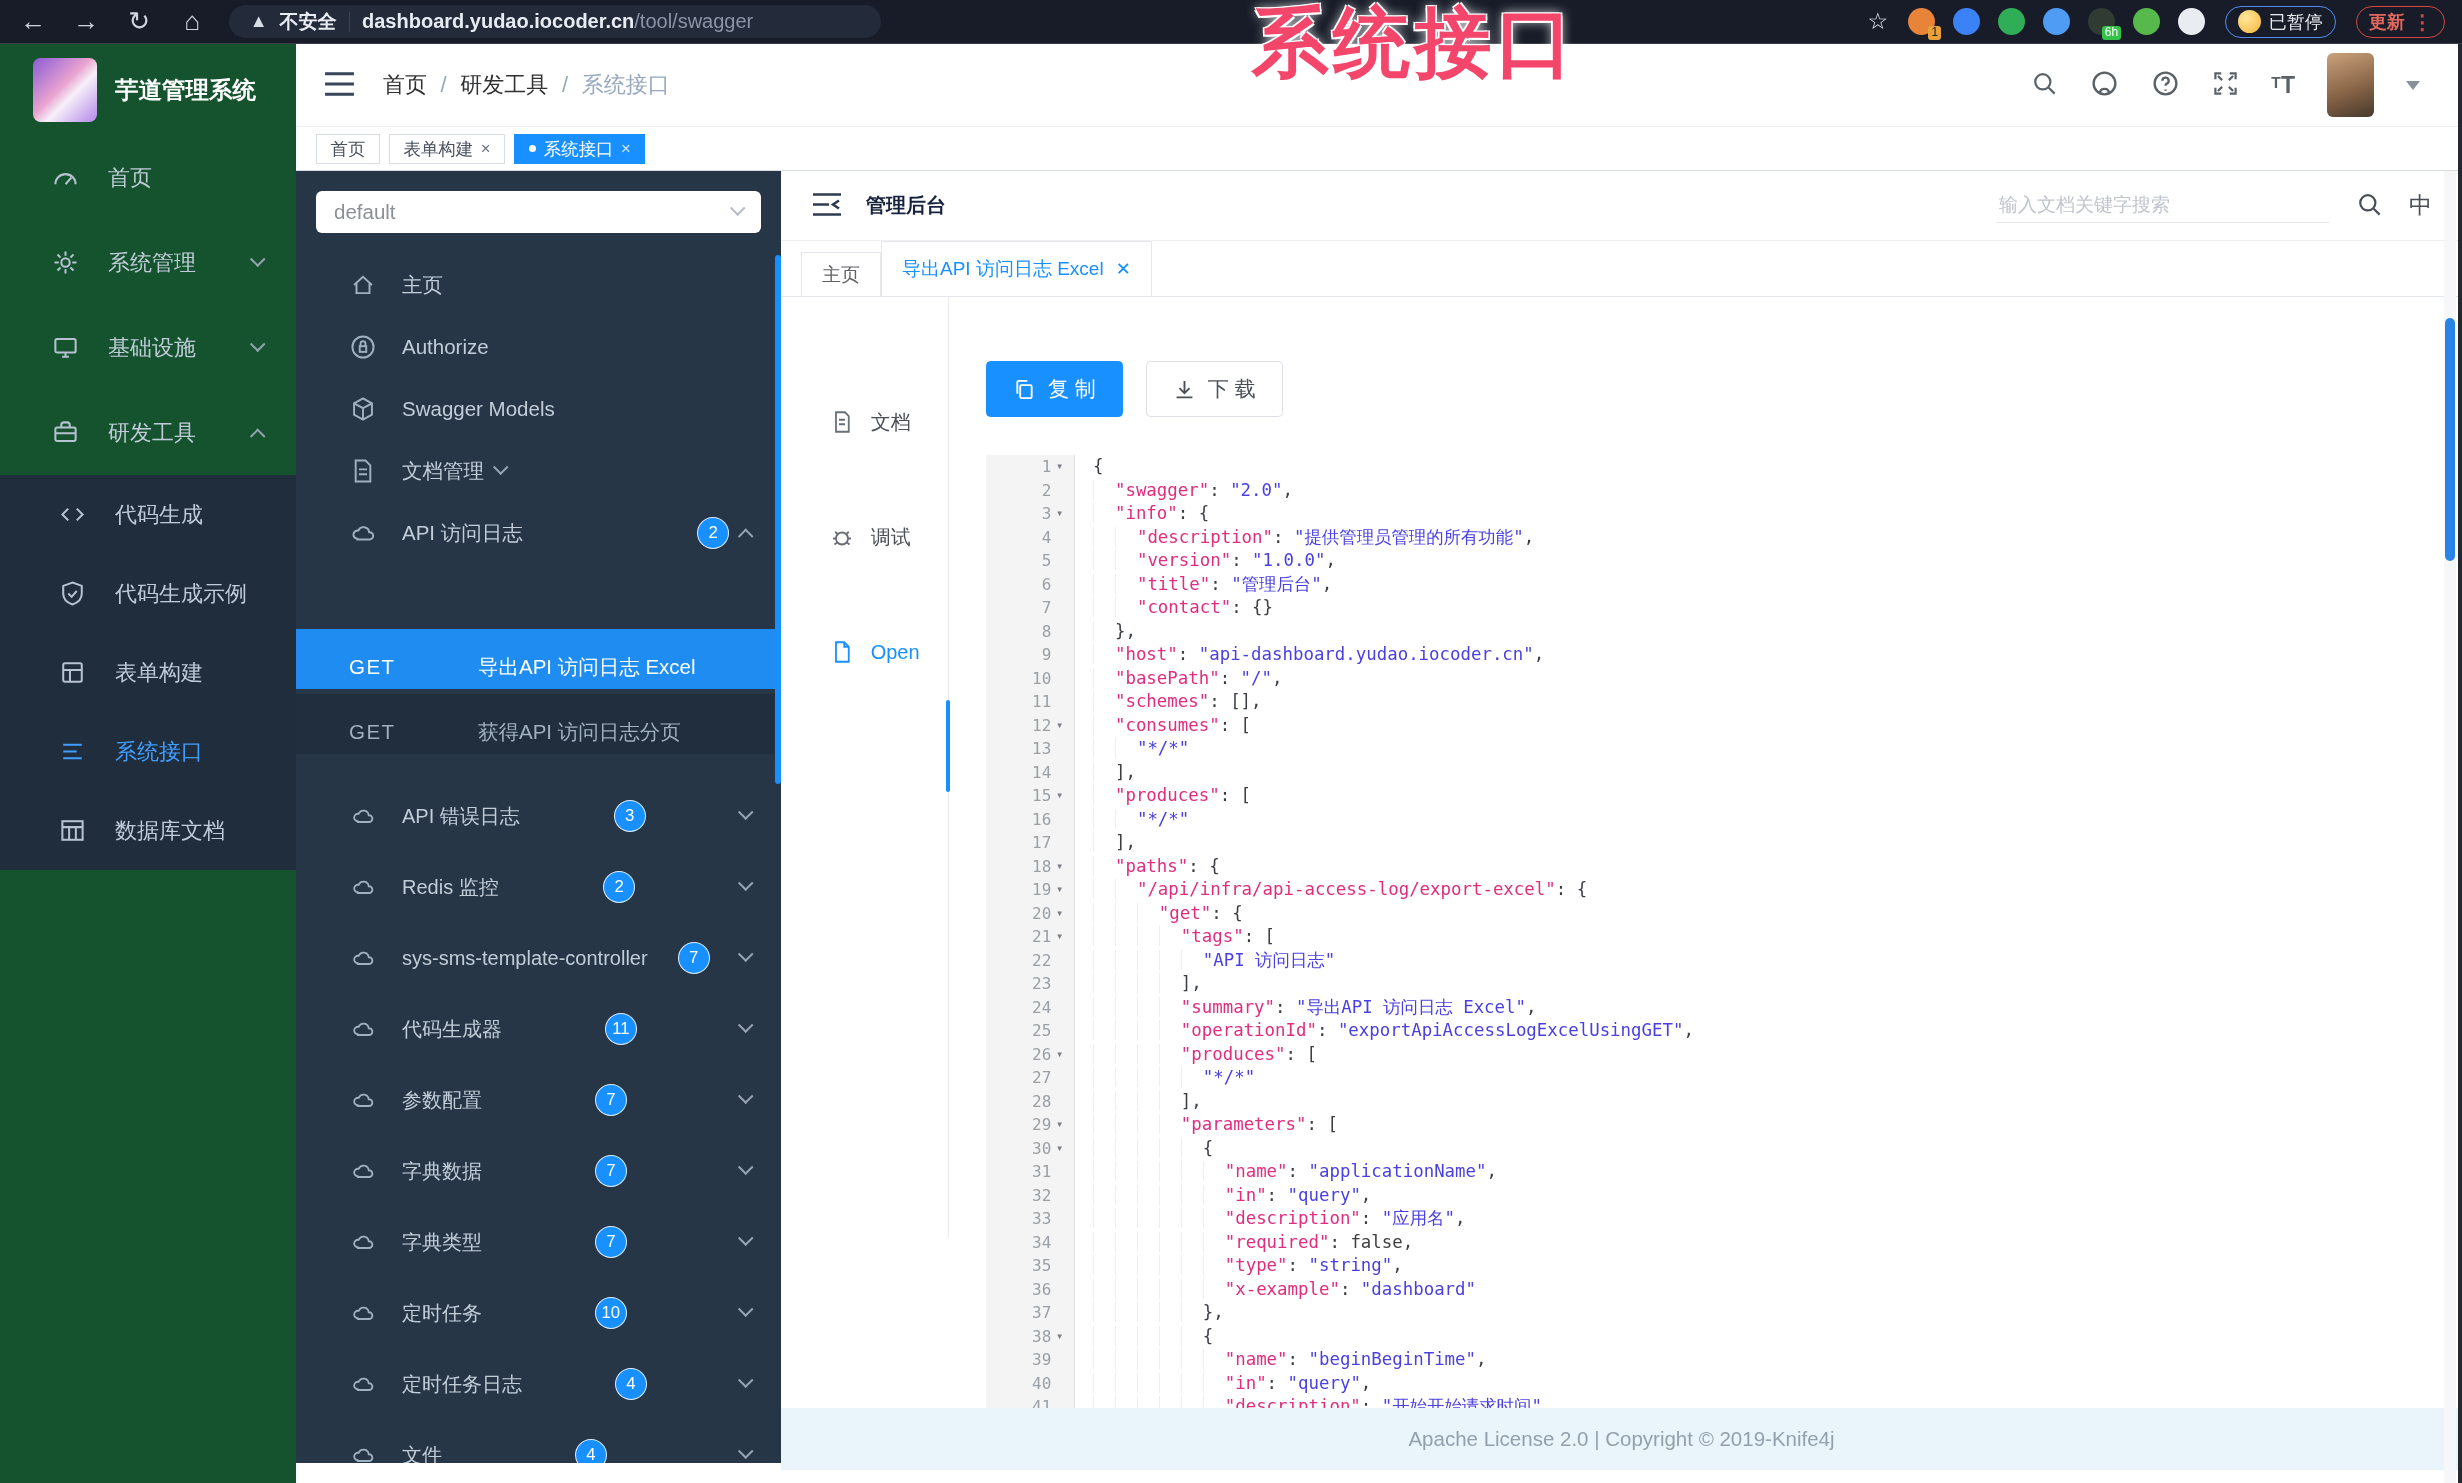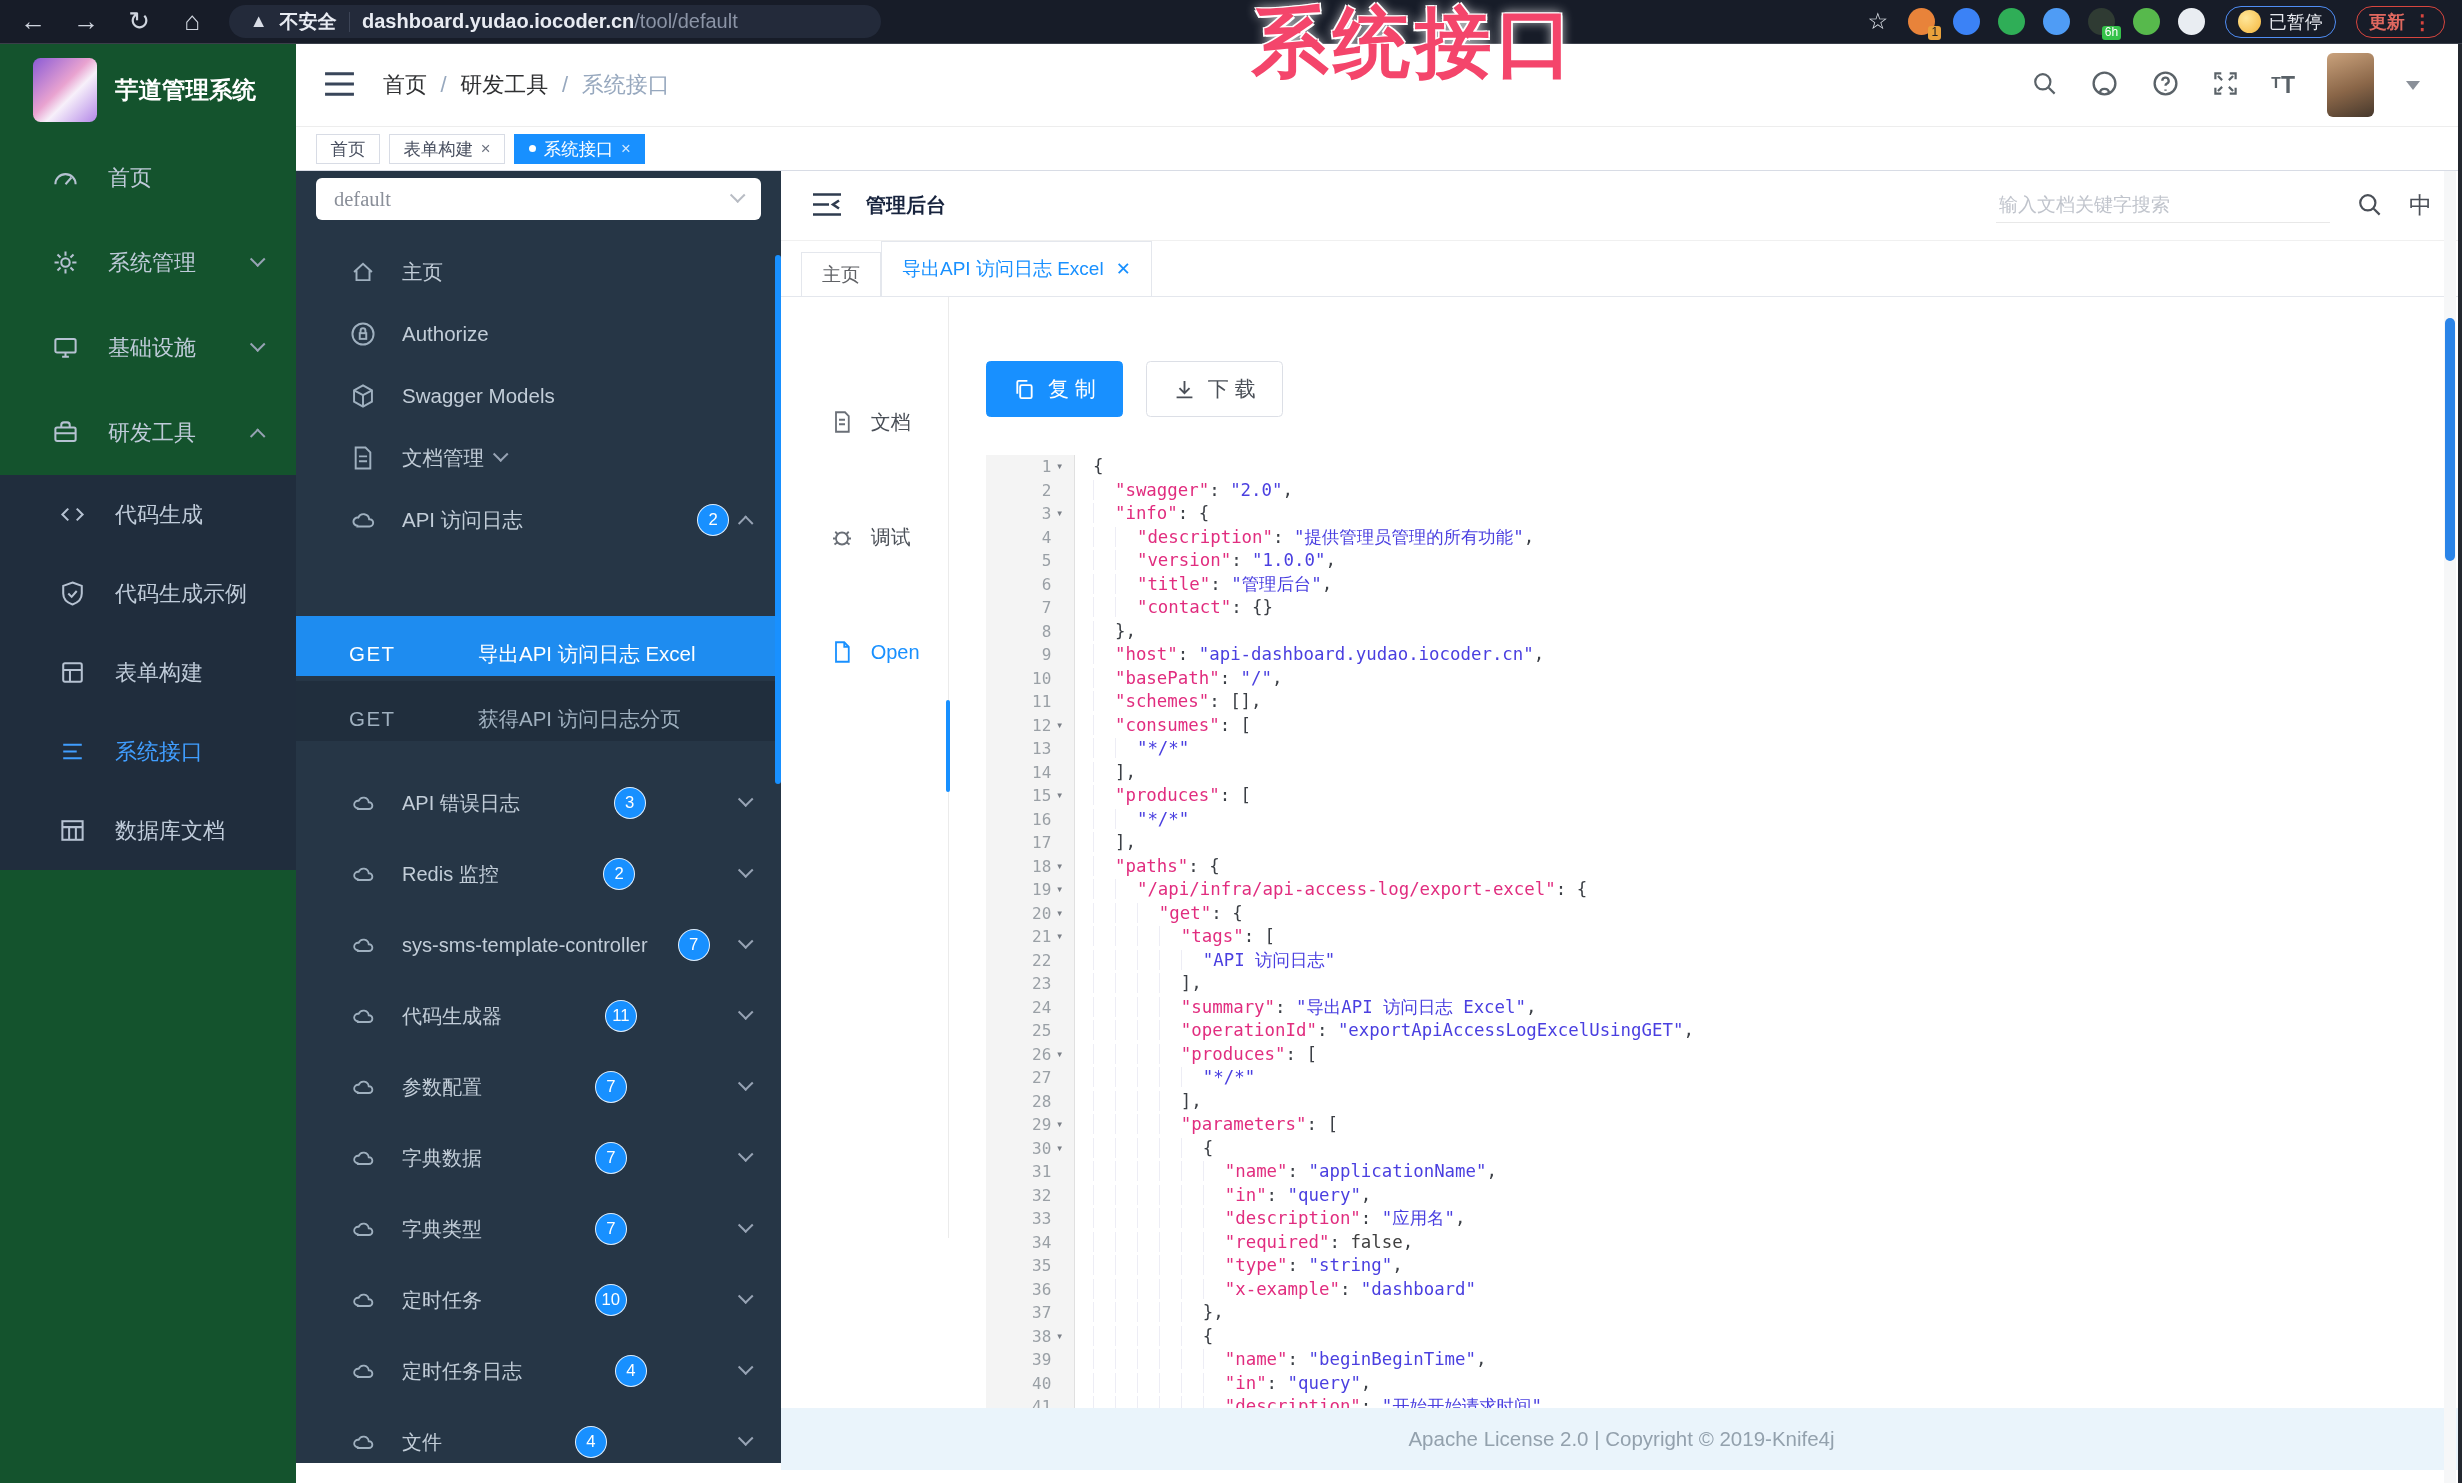--- a/index.html
+++ b/index.html
@@ -67,21 +67,21 @@
   .tag-tab .dot { width:7.6px; height:7.6px; border-radius:50%; background:#fff; display:none; }
   .tag-tab.active { background:#1890ff; border-color:#1890ff; color:#fff; }
   .tag-tab.active .dot { display:block; }
   .tag-close { font-size:16.7px; opacity:.8; }
 
   
   .content-row { flex:1; display:flex; background:#fff; overflow:hidden; }
 
   
   .sw-panel { width:485px; flex:none; height:1292px; background:#263646; color:#c2cdd8; position:relative; overflow:hidden; }
-  .sw-select { margin:7px 20px 0; height:42px; background:#fff; border-radius:6px; display:flex; align-items:center; padding:0 18px; color:#8a8f99; font-size:20.5px;font-family:Liberation Serif, serif; }
+  .sw-select { margin:20px 20px 0; height:42px; background:#fff; border-radius:6px; display:flex; align-items:center; padding:0 18px; color:#8a8f99; font-size:20.5px; }
   .sw-select .chev { border-color:#b8bcc4; margin-left:auto; }
   .sw-nav { margin-top:21px; }
   .sw-item { height:62px; display:flex; align-items:center; padding:0 30px 0 50px; font-size:20.5px; cursor:pointer; }
   .sw-item .mi-icon { color:#9fb0bf; margin-right:23px; }
   .badge { min-width:32px; height:32px; border-radius:16px; background:#1890ff; border:1.5px solid rgba(255,255,255,.85); color:#fff; font-size:16.7px; display:flex; align-items:center; justify-content:center; padding:0 4.5px; margin-left:auto; }
   .sw-item .chev { margin-left:10.6px; }
   .ops { margin-top:65px; }
   .op-row { height:60px; display:flex; align-items:center; padding:16px 23px 0 53px; font-size:20.5px; background:#202e3d; color:#9fb0bf; margin-bottom:4.5px; cursor:pointer; }
   .op-row .method { width:129px; letter-spacing:1.5px; }
   .op-row.active { background:#1e8cf0; color:#fff; }
@@ -143,21 +143,21 @@
 
 <div class="browser-bar">
   <span class="bnav">←</span>
   <span class="bnav">→</span>
   <span class="bnav">↻</span>
   <span class="bnav">⌂</span>
   <div class="address">
     <span class="addr-warn">▲</span>
     <span class="addr-sec">不安全</span>
     <span class="addr-div"></span>
-    <span><b class="addr-host">dashboard.yudao.iocoder.cn</b><span class="addr-path">/tool/default</span></span>
+    <span><b class="addr-host">dashboard.yudao.iocoder.cn</b><span class="addr-path">/tool/swagger</span></span>
   </div>
   <div class="b-spacer"></div>
   <span class="star">☆</span>
   <div id="ext-row" style="display:flex;align-items:center;gap:18px;">
       <span class="ext-icon" style="background: rgb(232, 131, 58);">
         <span class="ext-badge">1</span>
       </span>
       <span class="ext-icon" style="background: rgb(59, 130, 246);"></span>
       <span class="ext-icon" style="background: rgb(47, 174, 87);"></span>
       <span class="ext-icon" style="background: rgb(79, 156, 245);"></span>

